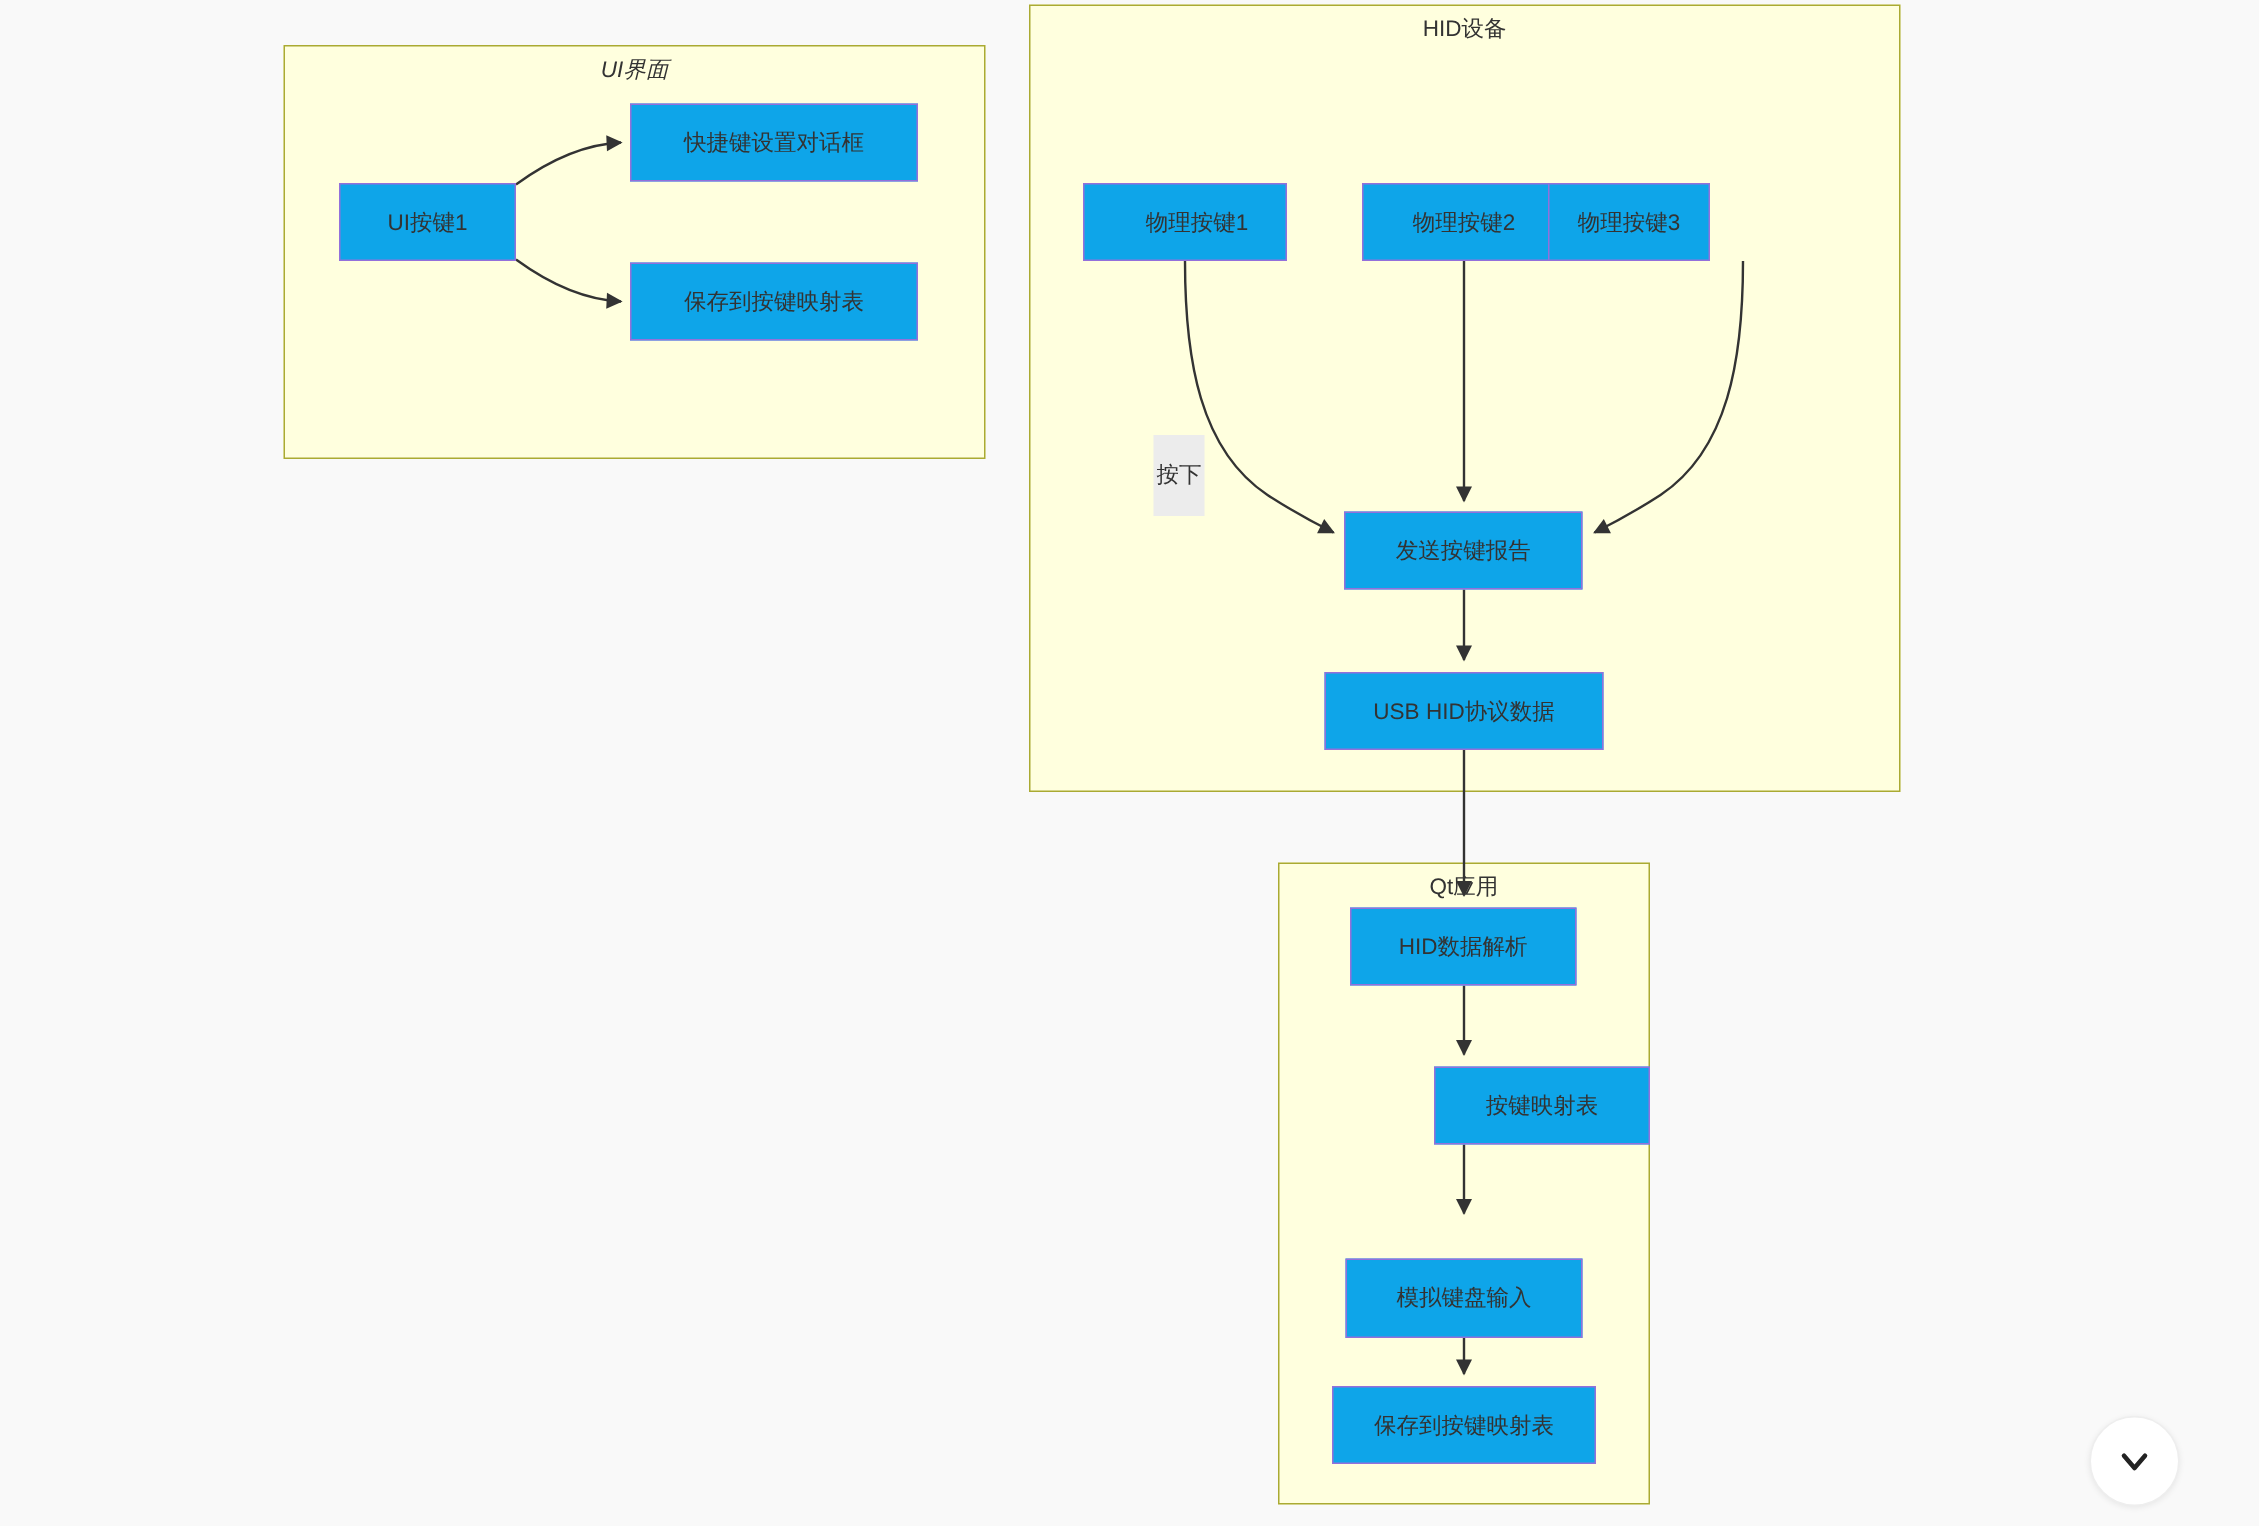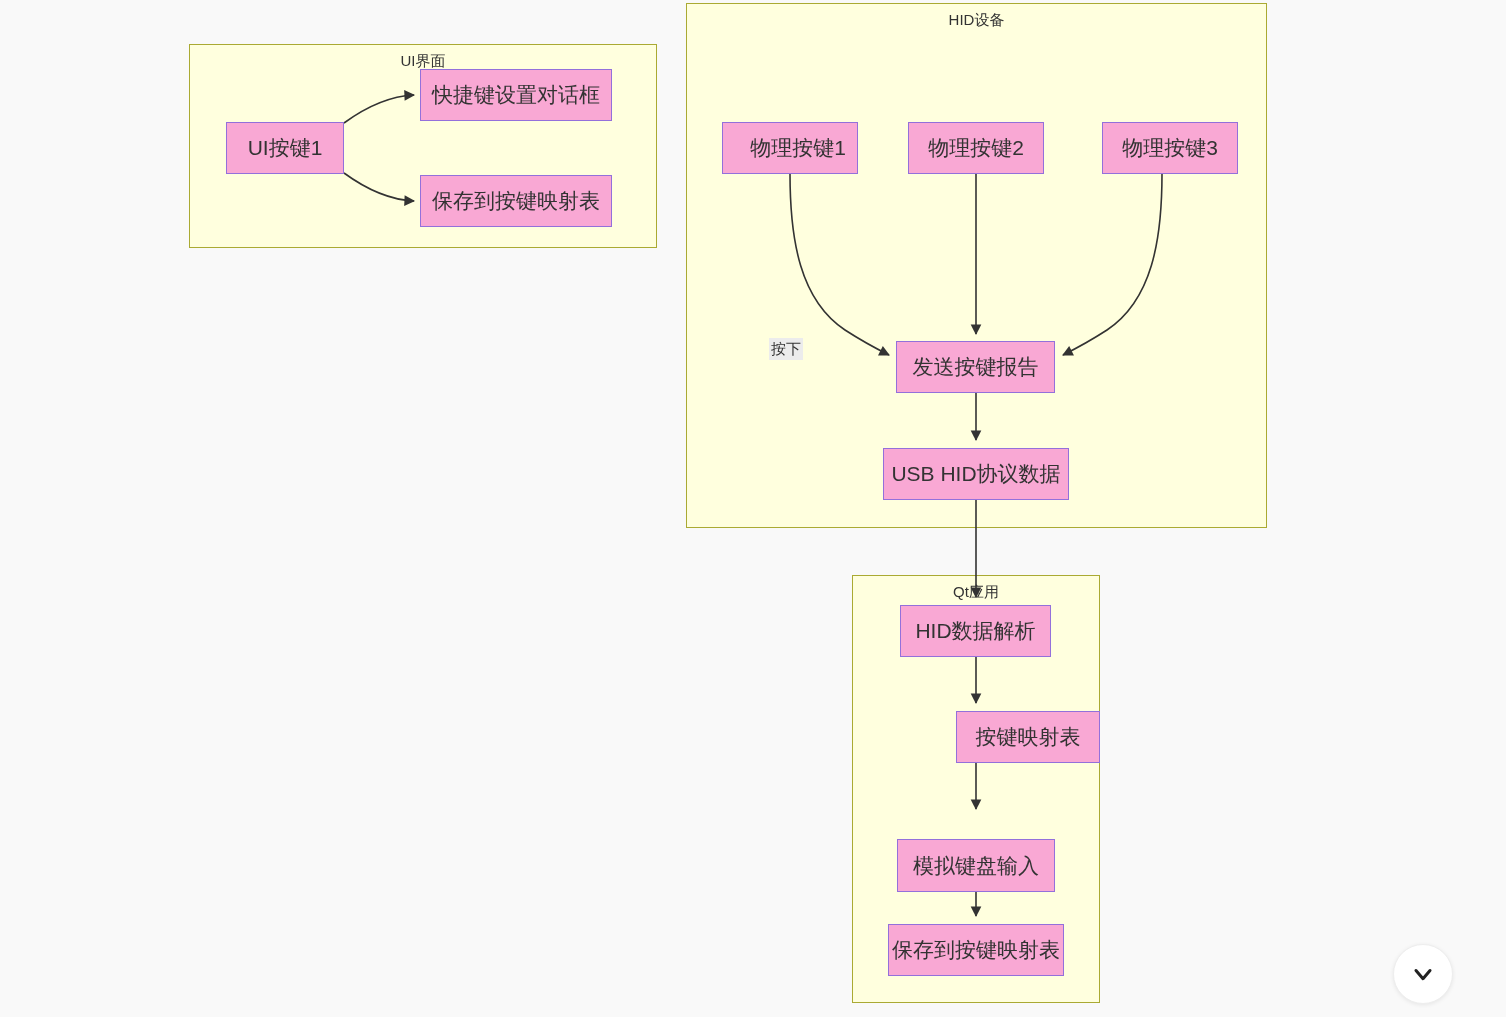--- a/index.html
+++ b/index.html
@@ -43,42 +43,41 @@
     text-align: center;
     font-size: 15px;
     color: #333333;
     line-height: 18px;
     white-space: nowrap;
   }
 
   
   .node {
     position: absolute;
-    background: #f9a8d4;
+    background: #0ea5e9;
     border: 1px solid #9370db;
     box-sizing: border-box;
     display: flex;
     align-items: center;
     justify-content: center;
-    font-size: 21px;
+    font-size: 15px;
     color: #333333;
     text-align: center;
     white-space: nowrap;
   }
 
   
   .edge-label {
     position: absolute;
     background: #ececec;
     color: #333333;
     font-size: 15px;
     line-height: 20px;
-    padding: 1px 2px;
+    padding: 17px 2px;
     white-space: nowrap;
-    margin-top: 48px;
   }
 
   
   .scroll-btn {
     position: absolute;
     width: 58px;
     height: 58px;
     border-radius: 50%;
     background: #ffffff;
     border: 1px solid #eeeeee;
@@ -87,21 +86,21 @@
     align-items: center;
     justify-content: center;
     cursor: pointer;
   }
 </style>
 </head>
 <body>
 
 <div id="canvas">
 
-  <div class="cluster" style="left:189px; top:44px; width:468px; height:204px;">
+  <div class="cluster" style="left:189px; top:30px; width:468px; height:276px;font-style:italic;">
     <div class="cluster-title">UI界面</div>
   </div>
 
   <div class="cluster" style="left:686px; top:3px; width:581px; height:525px;">
     <div class="cluster-title">HID设备</div>
   </div>
 
   <div class="cluster" style="left:852px; top:575px; width:248px; height:428px;">
     <div class="cluster-title">Qt应用</div>
   </div>
@@ -147,21 +146,21 @@
   <div class="node" style="left:420px; top:175px; width:192px; height:52px;">
     <span>保存到按键映射表</span>
   </div>
 
   <div class="node" style="left:722px; top:122px; width:136px; height:52px;padding-left:16px;">
     <span>物理按键1</span>
   </div>
   <div class="node" style="left:908px; top:122px; width:136px; height:52px;">
     <span>物理按键2</span>
   </div>
-  <div class="node" style="left:1102px; top:122px; width:136px; height:52px;">
+  <div class="node" style="left:1032px; top:122px; width:108px; height:52px;">
     <span>物理按键3</span>
   </div>
   <div class="node" style="left:896px; top:341px; width:159px; height:52px;">
     <span>发送按键报告</span>
   </div>
   <div class="node" style="left:883px; top:448px; width:186px; height:52px;">
     <span>USB HID协议数据</span>
   </div>
 
   <div class="node" style="left:900px; top:605px; width:151px; height:52px;">

